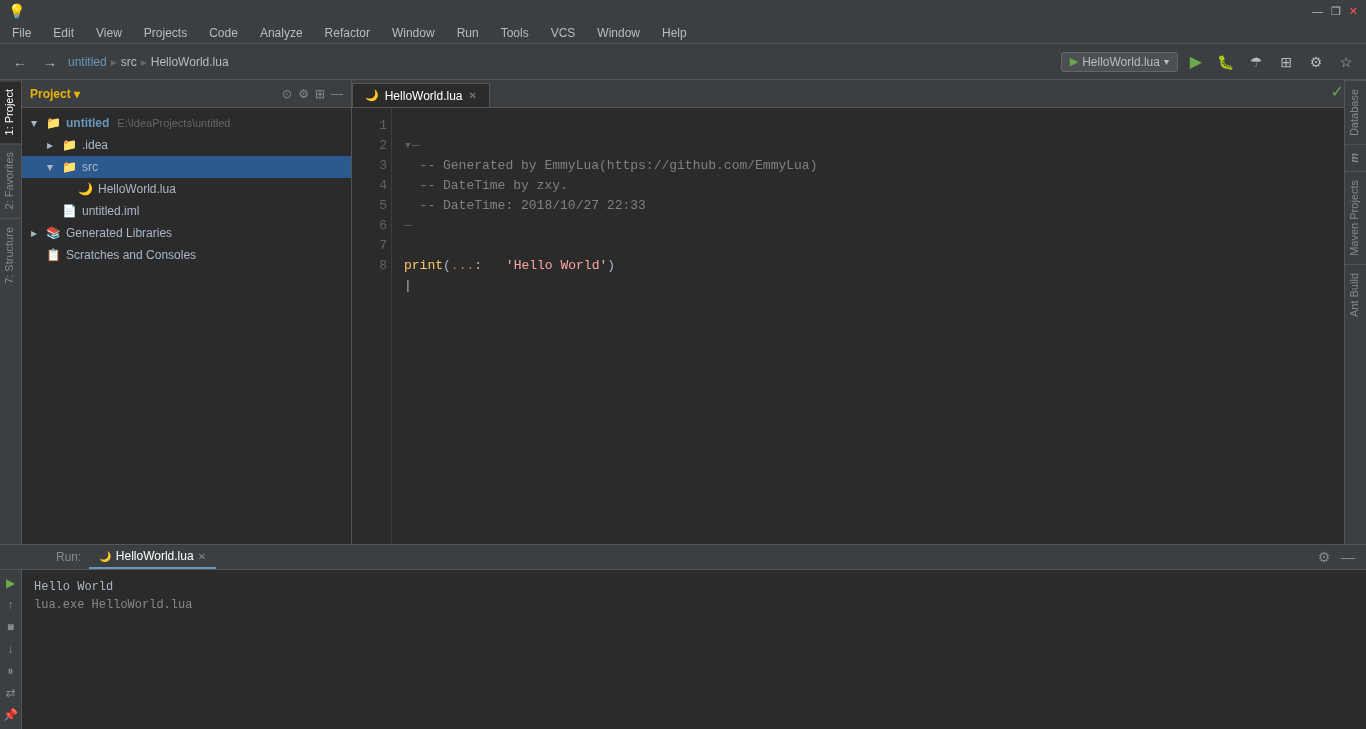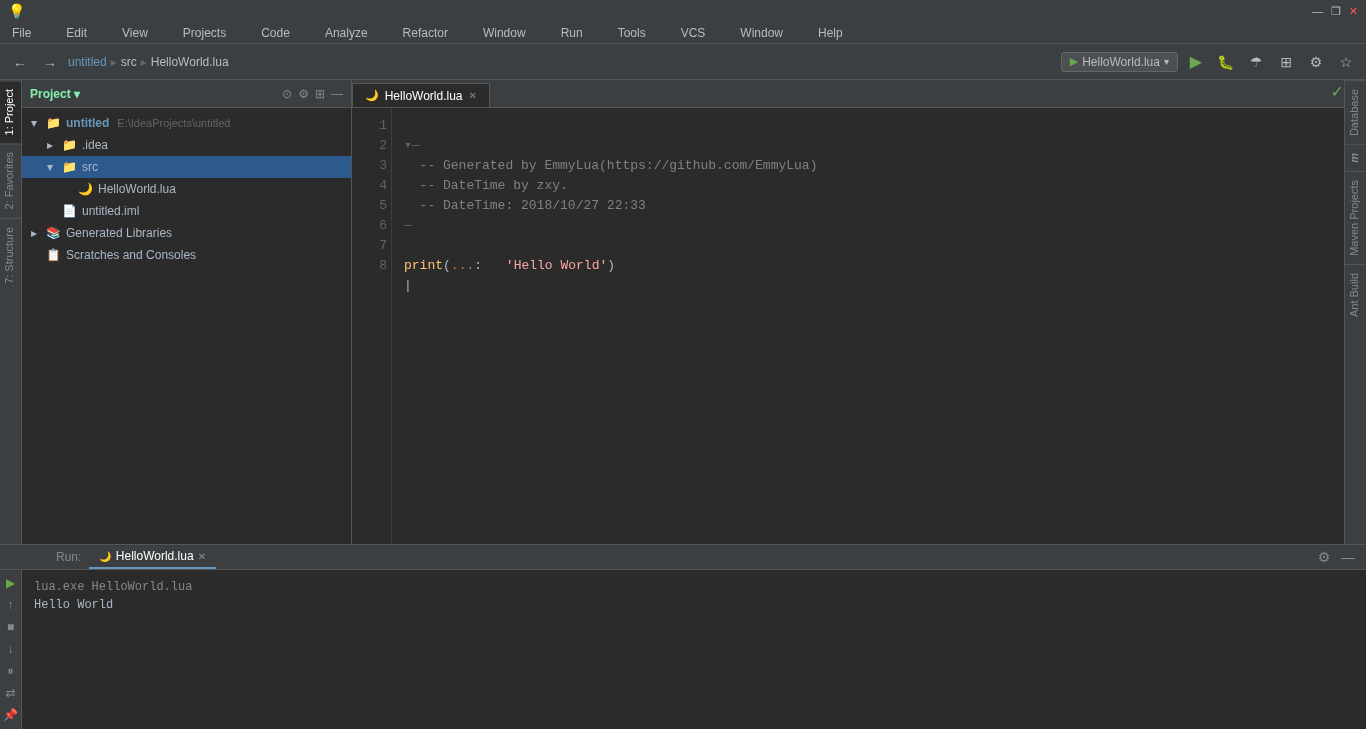--- a/index.html
+++ b/index.html
@@ -21,21 +21,21 @@
     #title-bar .win-btn { font-size: 11px; color: #bbbbbb; cursor: pointer; }
 
     
     #menu-bar {
       background: #3c3f41;
       height: 22px;
       display: flex;
       align-items: center;
       padding: 0 4px;
       border-bottom: 1px solid #555;
-      gap: 19px;
+      gap: 6px;
     }
     .menu-item {
       padding: 2px 8px;
       font-size: 12px;
       color: #bbbbbb;
       cursor: pointer;
       border-radius: 3px;
     }
 
     
@@ -81,21 +81,21 @@
     }
     #project-header {
       background: #3c3f41;
       padding: 4px 8px;
       display: flex;
       align-items: center;
       gap: 6px;
       border-bottom: 1px solid #555;
       height: 28px;
     }
-    .project-title { font-size: 12px; color: #86efac; font-weight: bold; flex: 1; }
+    .project-title { font-size: 12px; color: #eab308; font-weight: bold; flex: 1; }
     .project-header-btn { font-size: 12px; color: #888; cursor: pointer; }
 
     #project-tree {
       flex: 1;
       overflow-y: auto;
       padding: 4px 0;
     }
     .tree-item {
       display: flex;
       align-items: center;
@@ -474,21 +474,21 @@
           <div class="bottom-strip-btn">↑</div>
           <div class="bottom-strip-btn">■</div>
           <div class="bottom-strip-btn">↓</div>
           <div class="bottom-strip-btn">⏸</div>
           <div class="bottom-strip-btn">⇄</div>
           <div class="bottom-strip-btn">📌</div>
           <div class="bottom-strip-btn">🖨</div>
 
         </div>
         <div id="bottom-output">
+          <div>Hello World</div>
           <div style="color:#888;">lua.exe HelloWorld.lua</div>
-          <div>Hello World</div>
         </div>
       </div>
     </div>
 
   </div>
 
 </div>
 
 </body></html>

